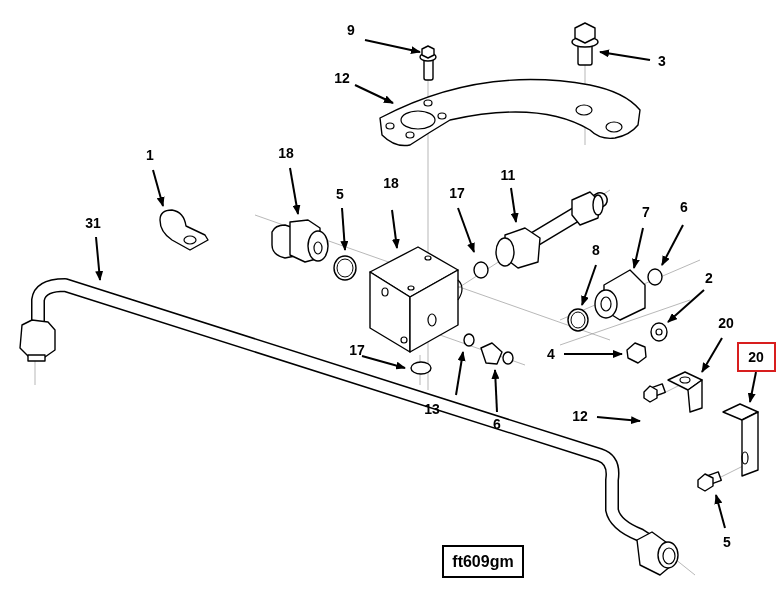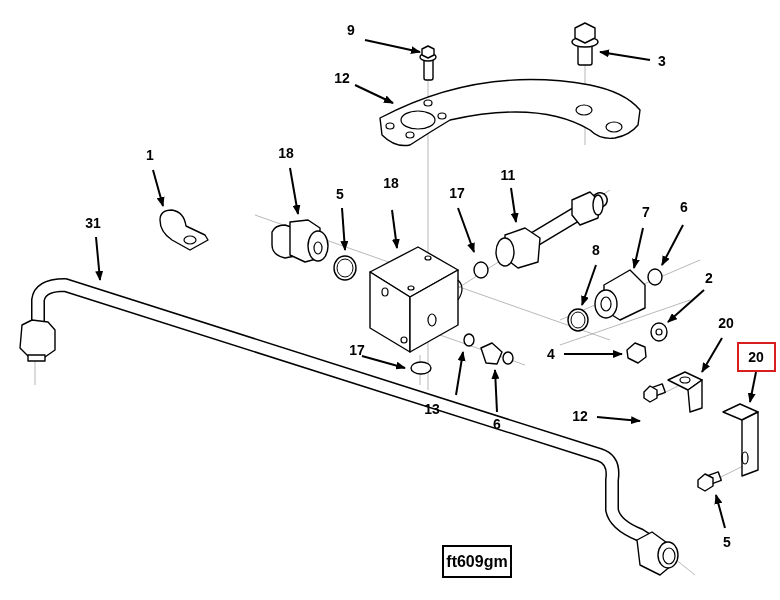--- a/index.html
+++ b/index.html
@@ -1,20 +1,20 @@
 <!DOCTYPE html>
 <html><head>
 <meta charset="utf-8">
 <style>
   html,body{margin:0;padding:0;background:#ffffff;}
   body{width:780px;height:600px;position:relative;overflow:hidden;font-family:"Liberation Sans",sans-serif;}
   svg{position:absolute;left:0;top:0;}
   .lbl{position:absolute;font-weight:bold;font-size:14px;color:#000;line-height:1;transform:translate(-50%,-50%);white-space:nowrap;}
   .hl{position:absolute;border:2px solid #d81e1e;box-sizing:border-box;}
-  .ref{position:absolute;left:442px;top:545px;width:70px;height:33px;border:2px solid #000;box-sizing:border-box;display:flex;align-items:center;justify-content:center;font-size:16px;font-weight:bold;}
+  .ref{position:absolute;left:442px;top:545px;width:82px;height:33px;border:2px solid #000;box-sizing:border-box;display:flex;align-items:center;justify-content:center;font-size:16px;font-weight:bold;}
   .part{fill:#fff;stroke:#000;stroke-width:1.4;stroke-linejoin:round;}
   .thin{fill:none;stroke:#000;stroke-width:1.2;}
   .axis{fill:none;stroke:#9a9a9a;stroke-width:0.7;}
   .arrow{stroke:#000;stroke-width:2;fill:none;}
 </style>
 </head>
 <body>
 
 <svg width="780" height="600" viewBox="0 0 780 600">
   <defs>

